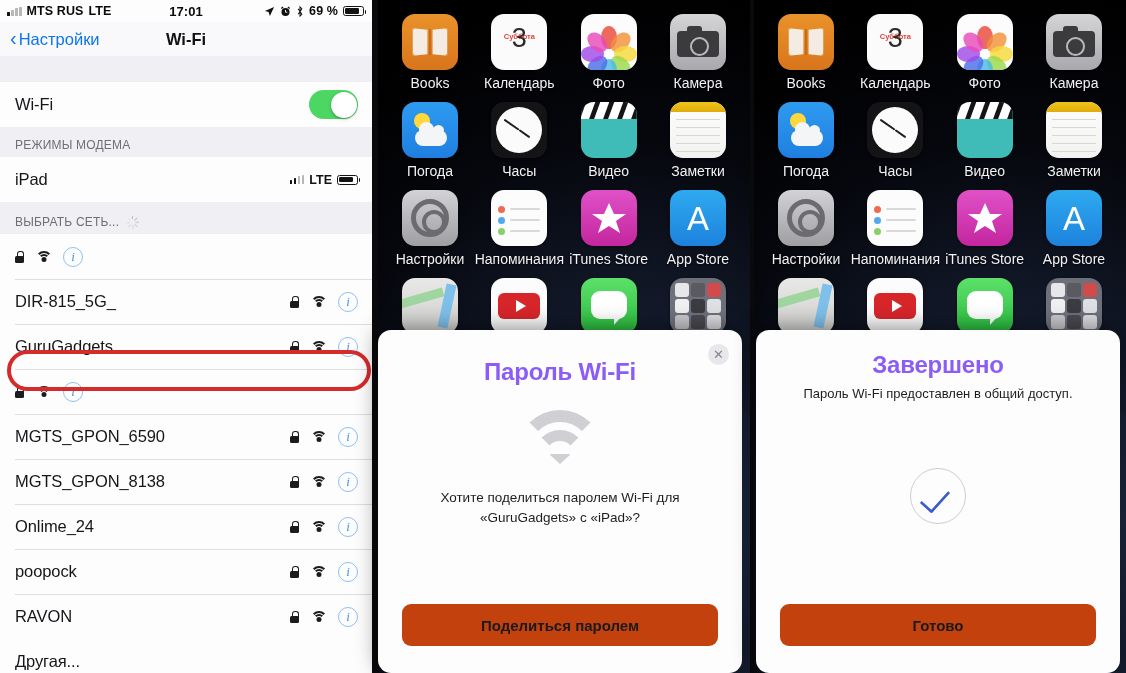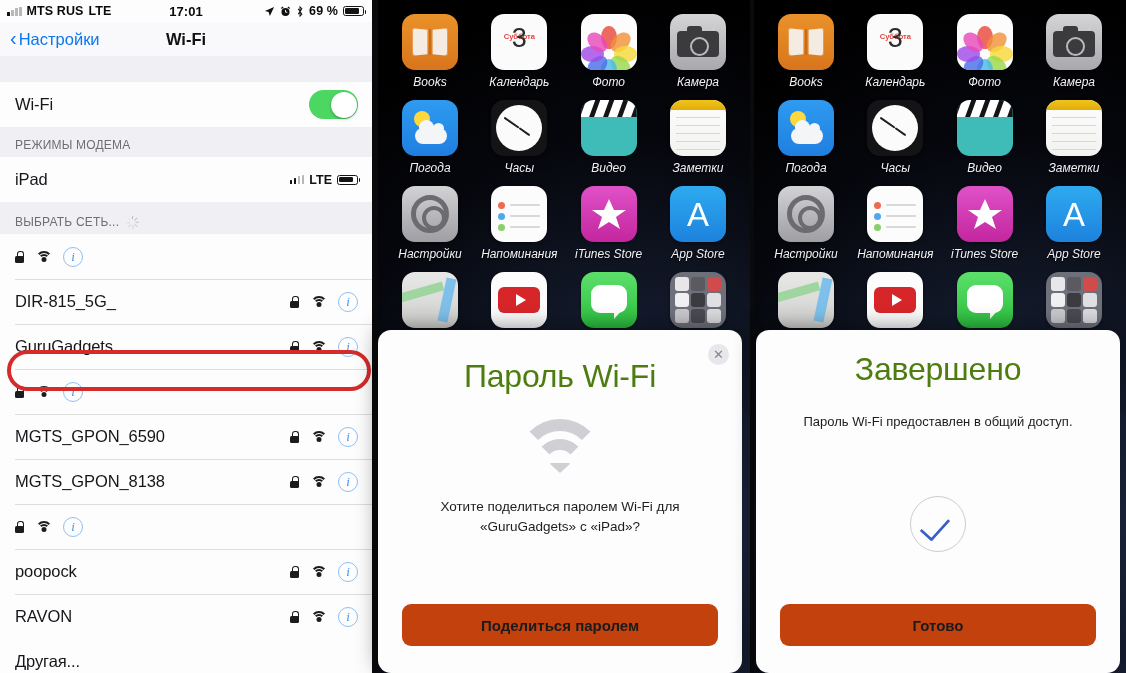--- a/index.html
+++ b/index.html
@@ -103,22 +103,22 @@
   .ipad.right { left:754px; width:372px; }
   .ipad::after{ content:""; position:absolute; left:54%; top:58%; width:62%; height:62%;
     background:radial-gradient(ellipse at 30% 30%, rgba(120,170,230,.30), rgba(40,70,120,.12) 45%, transparent 70%);
     border-radius:50%; pointer-events:none; }
 
   .grid { position:absolute; left:0; right:0; top:14px; padding:0 14px; }
   .row { display:flex; justify-content:space-between; margin-bottom:11px; }
   .app { width:76px; display:flex; flex-direction:column; align-items:center; cursor:pointer; }
   .ic { width:56px; height:56px; border-radius:13px; position:relative;
     overflow:hidden; box-shadow:0 1px 3px rgba(0,0,0,.5); }
-  .app-lbl { margin-top:5px; font-size:12px; color:#f2f2f4; text-align:center;
-    text-shadow:0 1px 2px rgba(0,0,0,.9); white-space:nowrap;font-style:italic; }
+  .app-lbl { margin-top:5px; font-size:14px; color:#f2f2f4; text-align:center;
+    text-shadow:0 1px 2px rgba(0,0,0,.9); white-space:nowrap; }
 
   
   .ic-books { background:linear-gradient(#e9922a,#d9751c); }
   .ic-books::before{ content:""; position:absolute; left:11px; top:15px; width:15px; height:26px;
     background:#f4ece2; border-radius:2px 0 0 3px; transform:perspective(30px) rotateY(13deg); }
   .ic-books::after{ content:""; position:absolute; right:11px; top:15px; width:15px; height:26px;
     background:#f4ece2; border-radius:0 2px 3px 0; transform:perspective(30px) rotateY(-13deg); }
   .books-spine{ position:absolute; left:27px; top:15px; width:2px; height:26px; background:#c96a17; z-index:2;}
 
   .ic-cal { background:#fbfbfb; }
@@ -211,28 +211,28 @@
     position:absolute; background:#fdfdfd; border-radius:13px; z-index:30;
     box-shadow:0 -2px 22px rgba(0,0,0,.45);
   }
   .card.mid   { left:378px; top:330px; width:364px; height:343px; }
   .card.right { left:756px; top:330px; width:364px; height:343px; }
 
   .card-x { position:absolute; right:13px; top:14px; width:21px; height:21px; border-radius:50%;
     background:#e8e8ec; color:#86868b; font-size:13px; display:flex; align-items:center;
     justify-content:center; cursor:pointer; line-height:1; }
 
-  .card-title { text-align:center; font-size:32px; color:#4d7c0f; font-weight:400;
+  .card-title { text-align:center; font-size:24px; color:#8b5cf6; font-weight:700;
     letter-spacing:-.2px; }
   .card.mid .card-title { margin-top:28px; }
   .card.right .card-title { margin-top:21px; }
 
   .card-sub { text-align:center; font-size:13.5px; color:#1d1d20; line-height:1.45;
     padding:0 34px; }
-  .card.right .card-sub { margin-top:25px; font-size:13px; padding:0 22px;text-align:center; }
+  .card.right .card-sub { margin-top:6px; font-size:13px; padding:0 22px;text-align:center; }
 
   .big-wifi { width:90px; height:62px; margin:24px auto 0; position:relative; }
   .big-wifi i { position:absolute; left:50%; transform:translateX(-50%);
     border-style:solid; border-color:#cfcfd4 transparent transparent transparent;
     border-radius:50%; display:block; }
   .big-wifi i:nth-child(1){ width:86px; height:86px; top:0;  border-width:12px; }
   .big-wifi i:nth-child(2){ width:52px; height:52px; top:20px; border-width:11px; }
   .big-wifi i:nth-child(3){ width:0; height:0; top:44px; border-width:10px 11px 0 11px;
     border-color:#cfcfd4 transparent transparent transparent; border-radius:3px; }
   .mid-text { margin-top:16px; }
@@ -403,20 +403,21 @@
             <span class="lock"></span>
             <span class="wifi-ic">
               <i></i>
               <i></i>
               <i></i>
             </span>
             <span class="info-ic">i</span>
           </div>
         </div>
         <div class="cell">
+          <div class="cell-label">Onlime_24</div>
           <div class="cell-right">
             <span class="lock"></span>
             <span class="wifi-ic">
               <i></i>
               <i></i>
               <i></i>
             </span>
             <span class="info-ic">i</span>
           </div>
         </div>

